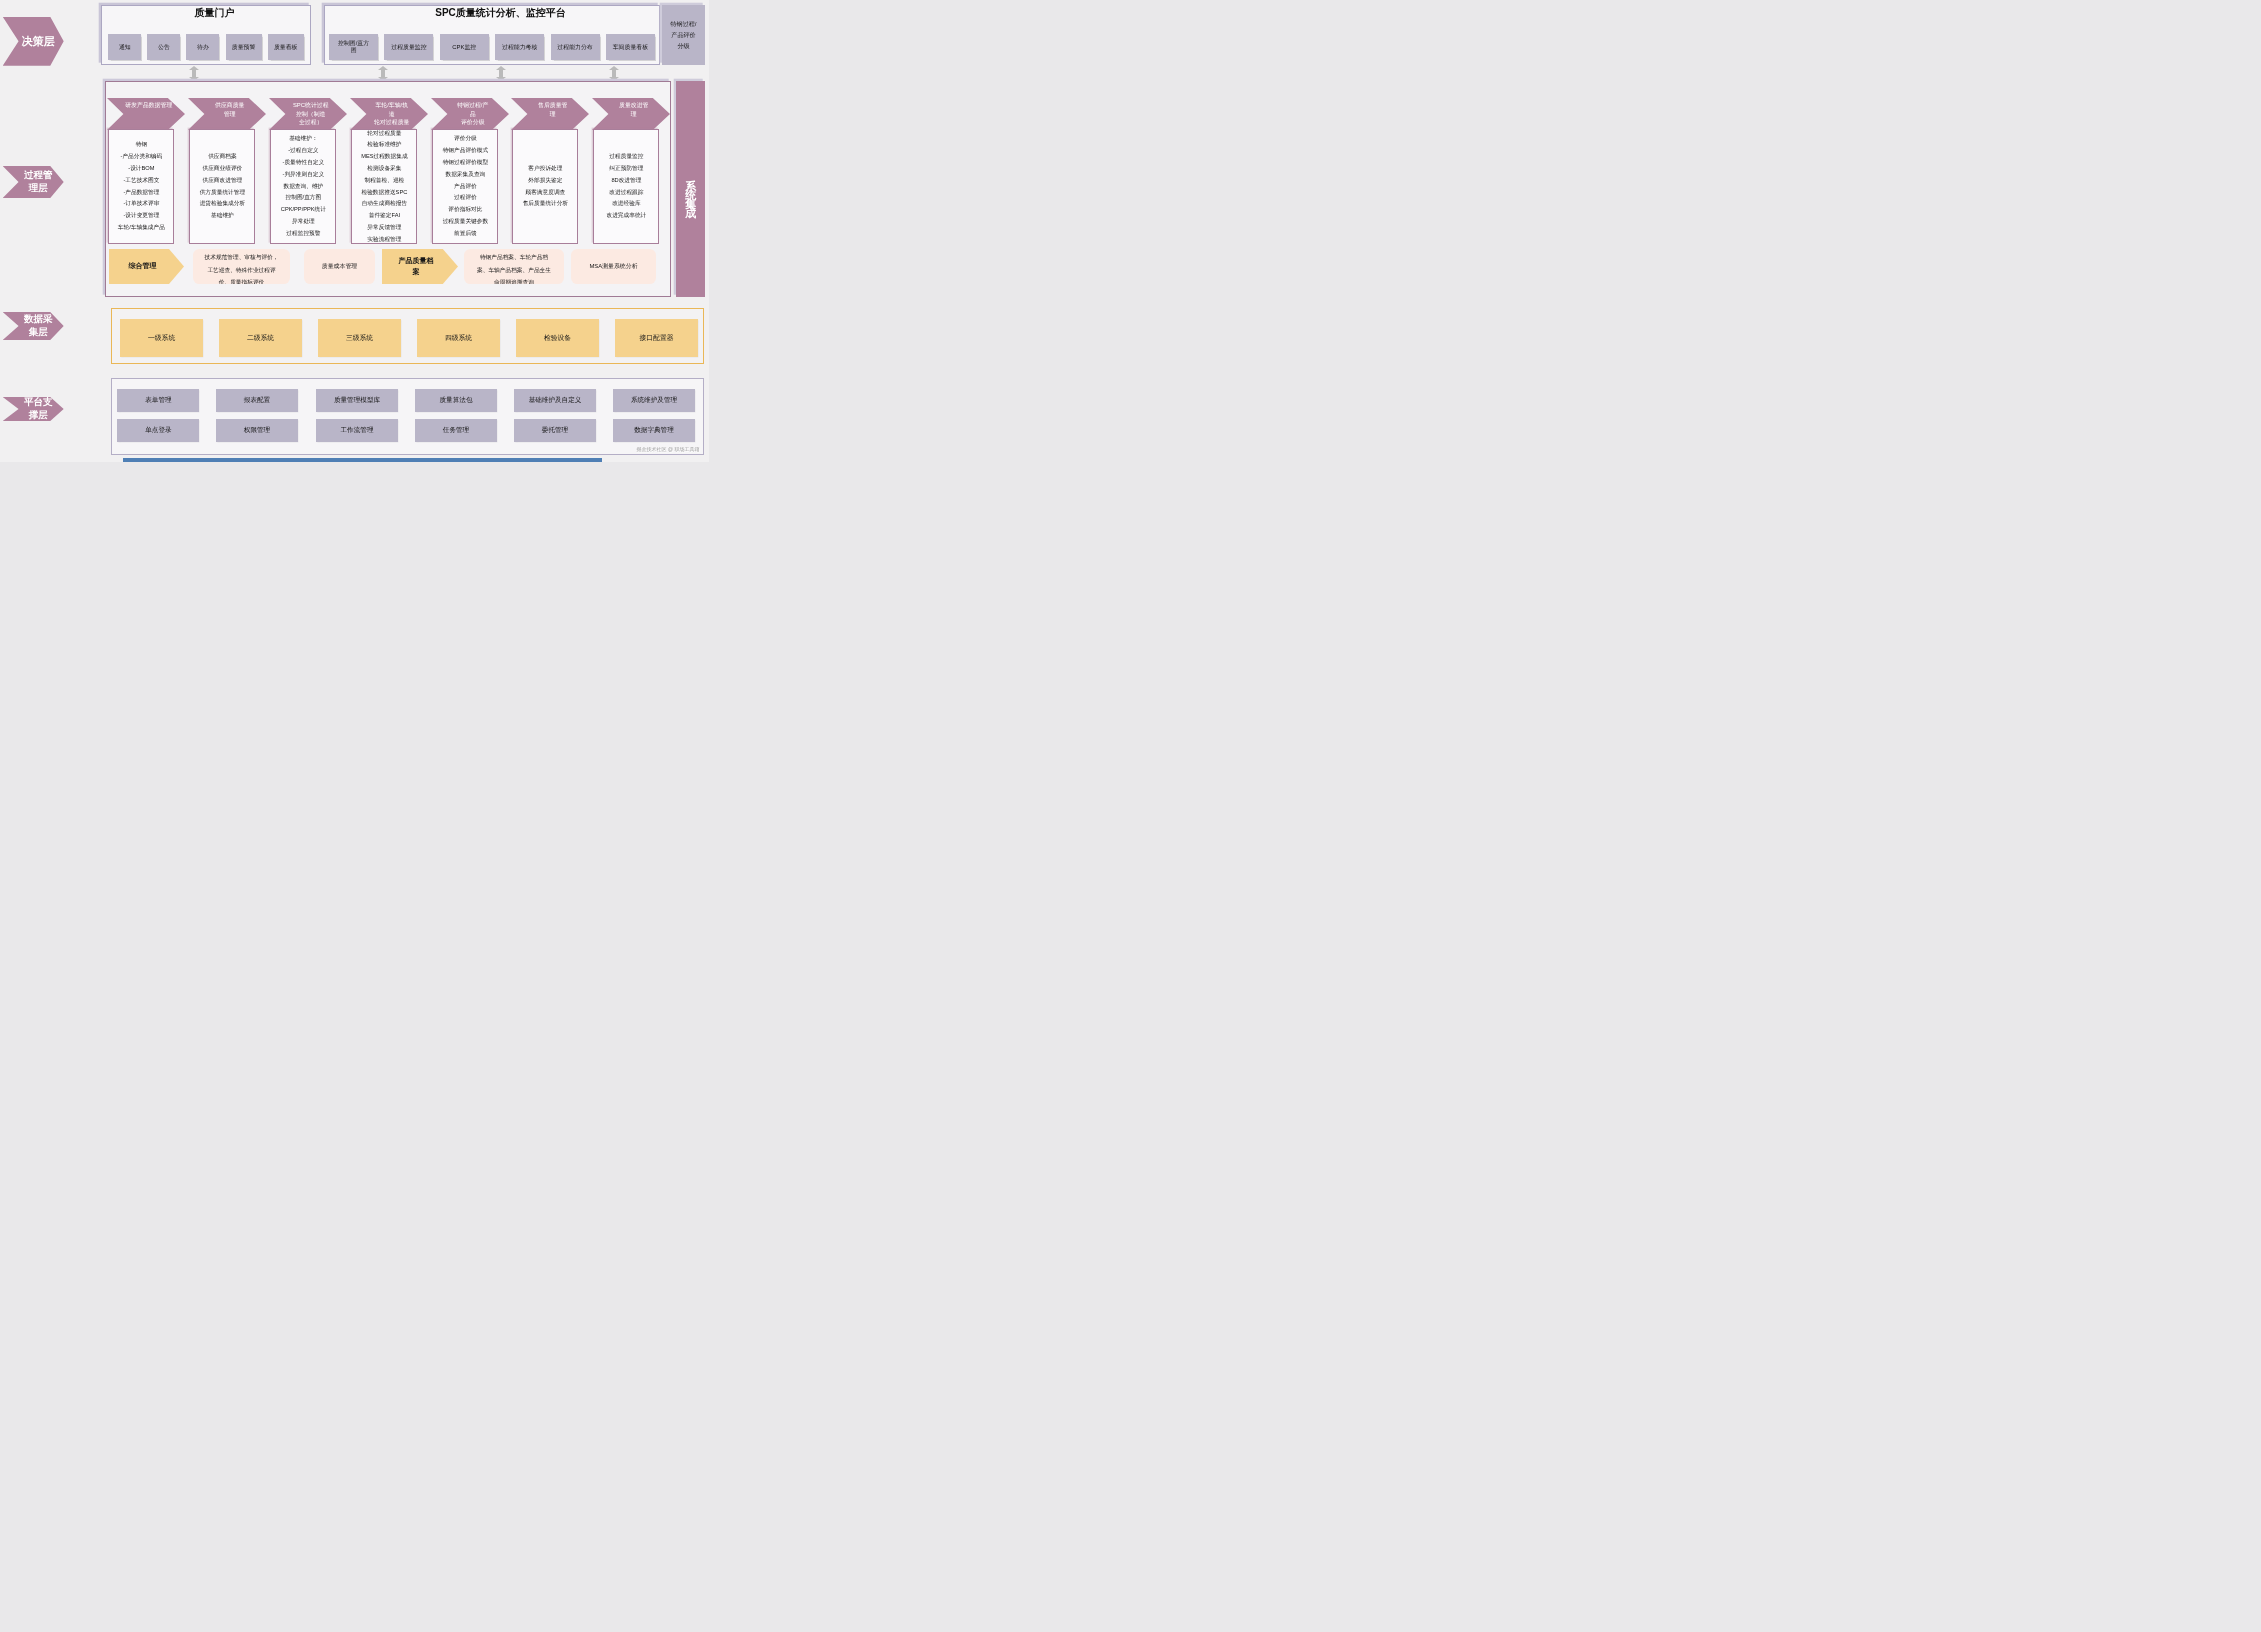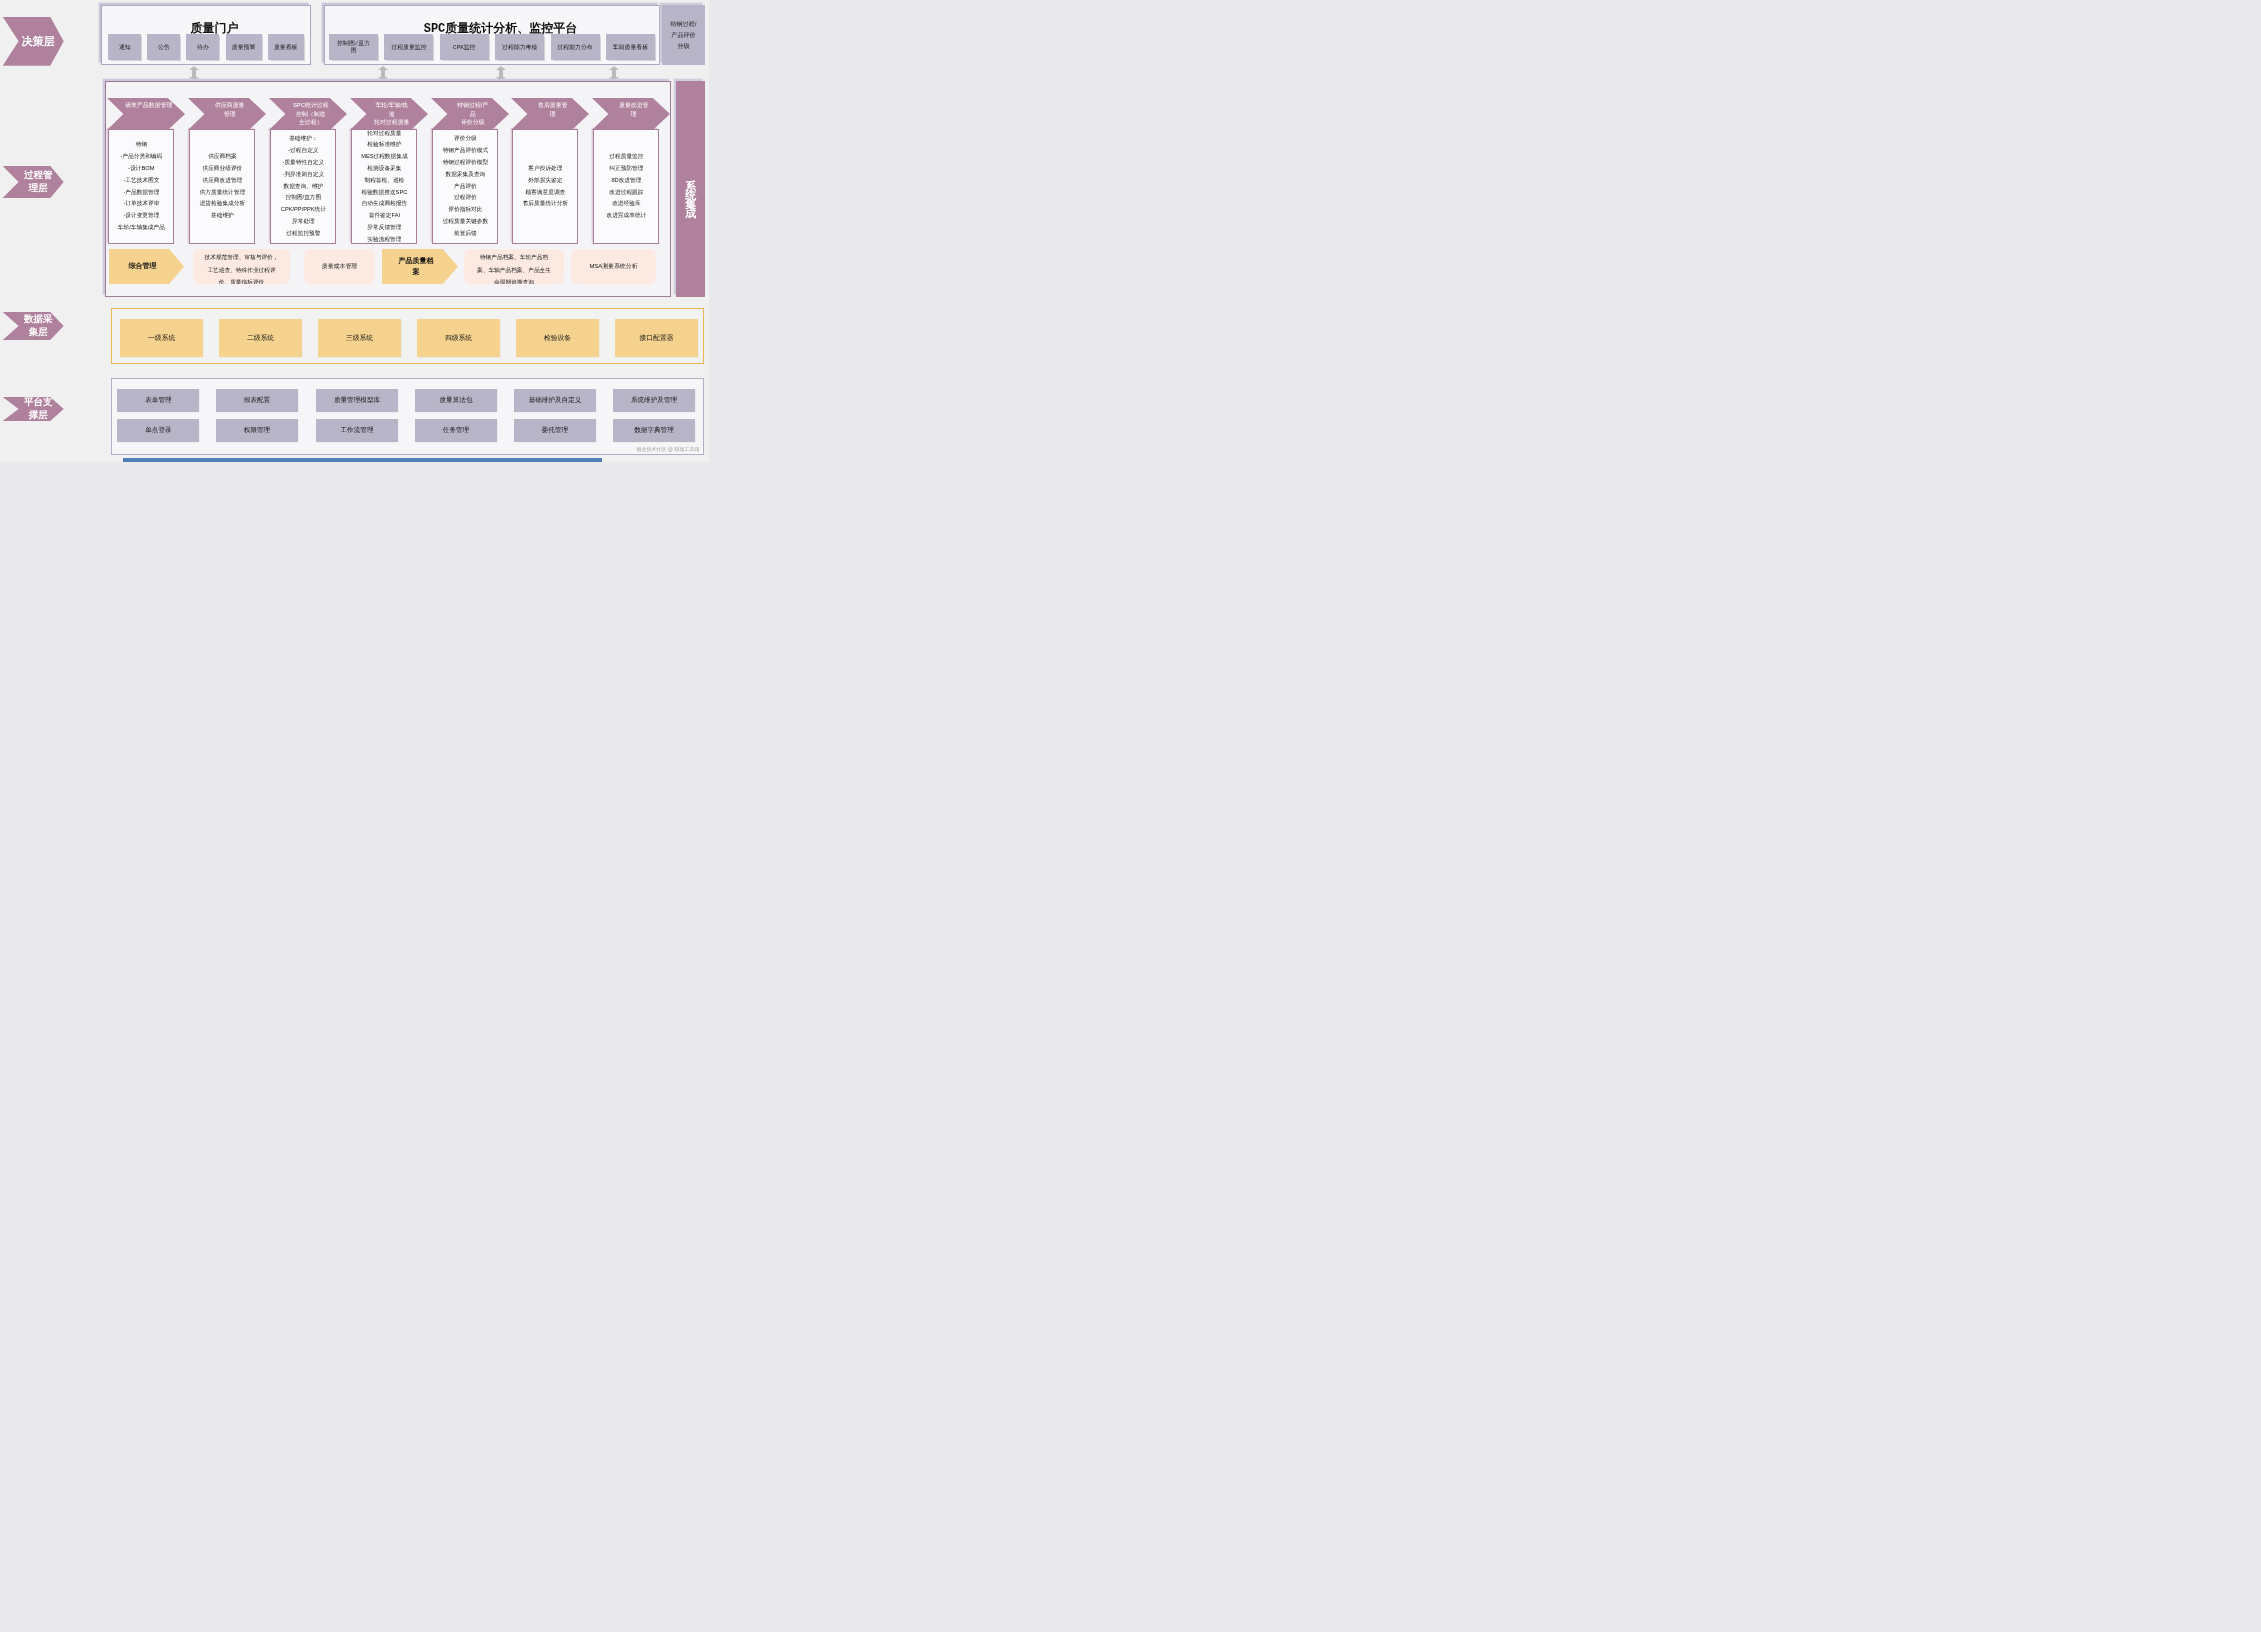--- a/index.html
+++ b/index.html
@@ -13,21 +13,21 @@
     display:flex;align-items:center;justify-content:center;
     font-size:9.5px;font-weight:600;text-align:center;line-height:1.35;
     padding-left:10px;box-sizing:border-box;
   }
 
   
   .topbox{
     position:absolute;top:5.4px;height:60px;background:#f7f6f8;
     border:0.9px solid #aca7c2;box-shadow:-2.3px -2.3px 0 0 #c9c5d7;box-sizing:border-box;
   }
-  .topbox .ttl{margin-top:14px;text-align:center;font-size:12px;font-weight:700;color:#111;padding-left:17px;}
+  .topbox .ttl{margin-top:0;text-align:center;font-size:10px;font-weight:700;color:#111;padding-left:17px;}
   .btnrow{position:absolute;left:0;right:0;bottom:4.1px;height:26px;display:flex;
     justify-content:space-between;padding:0 6.3px;}
   .mbtn{
     background:#b9b5c8;color:#151515;font-size:5.9px;display:flex;align-items:center;
     justify-content:center;text-align:center;line-height:1.25;
     box-shadow:0.5px 0.9px 0.9px rgba(0,0,0,.14);box-sizing:border-box;padding:0.9px;
   }
 
   .special{
     position:absolute;top:5.4px;background:#b9b5c8;box-shadow:-2.3px -2.3px 0 0 #cfccdb;
@@ -104,21 +104,21 @@
     <div class="ttl">质量门户</div>
     <div class="btnrow">
       <div class="mbtn" style="width:33px;">通知</div>
       <div class="mbtn" style="width:33px;">公告</div>
       <div class="mbtn" style="width:33px;">待办</div>
       <div class="mbtn" style="width:36px;">质量预警</div>
       <div class="mbtn" style="width:36px;">质量看板</div>
     </div>
   </div>
 
-  <div class="topbox" style="left:324px;width:336px;font-family:Liberation Mono, monospace;">
+  <div class="topbox" style="left:324px;width:336px;">
     <div class="ttl">SPC质量统计分析、监控平台</div>
     <div class="btnrow" style="padding:0 4.1px;">
       <div class="mbtn pre" style="width:49px;">控制图/直方
 图</div>
       <div class="mbtn" style="width:49px;">过程质量监控</div>
       <div class="mbtn" style="width:49px;">CPK监控</div>
       <div class="mbtn" style="width:49px;">过程能力考核</div>
       <div class="mbtn" style="width:49px;">过程能力分布</div>
       <div class="mbtn" style="width:49px;">车间质量看板</div>
     </div>

